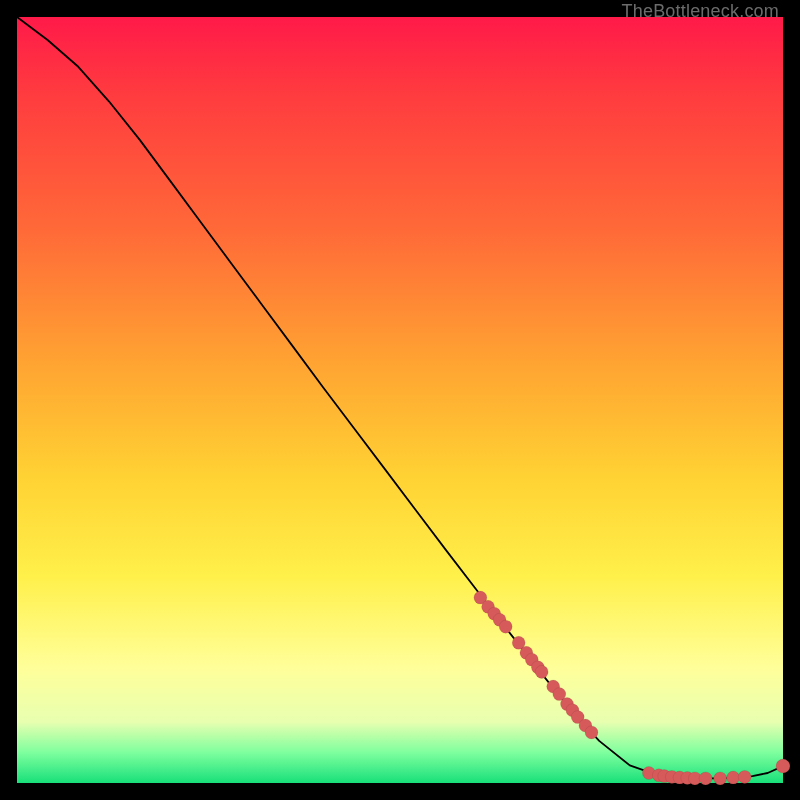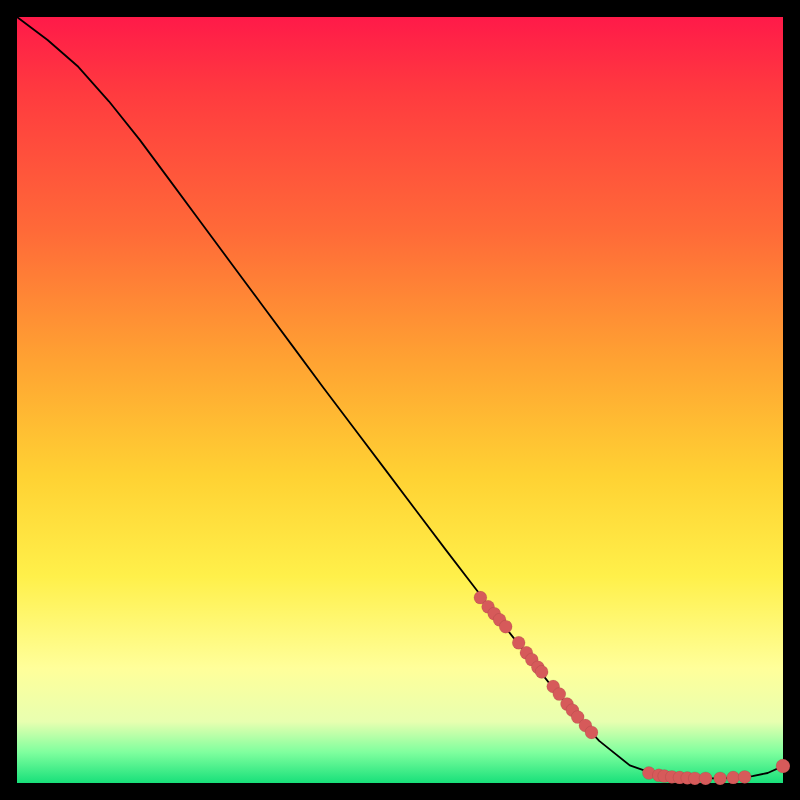--- a/index.html
+++ b/index.html
@@ -71,20 +71,21 @@
     stroke-width: 0.5;
   }
   .markers .last {
     fill: #d65a5a;
   }
 </style>
 </head>
 <body>
 
 <div class="frame">
+  <div class="watermark">TheBottleneck.com</div>
   <div class="plot-area"></div>
   <svg class="curve" viewBox="0 0 766 766">
     <path id="curve-path" d="M0.0 0.0 L30.6 23.0 L61.3 49.8 L91.9 84.3 L122.6 122.6 L153.2 163.9 L183.8 205.3 L214.5 246.7 L245.1 288.0 L275.8 329.4 L306.4 370.7 L337.0 411.3 L367.7 451.9 L398.3 492.5 L429.0 533.1 L459.6 573.0 L490.2 612.8 L520.9 651.9 L551.5 690.2 L582.2 723.9 L612.8 748.4 L643.4 759.1 L658.8 760.6 L674.1 761.4 L689.4 761.4 L704.7 761.4 L720.0 760.6 L735.4 759.1 L750.7 756.0 L766.0 749.1"></path>
     <g class="markers" id="markers-group">
         <circle cx="463.4" cy="580.6" r="6.5"></circle>
         <circle cx="471.1" cy="589.8" r="6.5"></circle>
         <circle cx="477.2" cy="596.7" r="6.5"></circle>
         <circle cx="482.6" cy="602.8" r="6.5"></circle>
         <circle cx="488.7" cy="609.7" r="6.5"></circle>
         <circle cx="501.7" cy="625.8" r="6.5"></circle>

